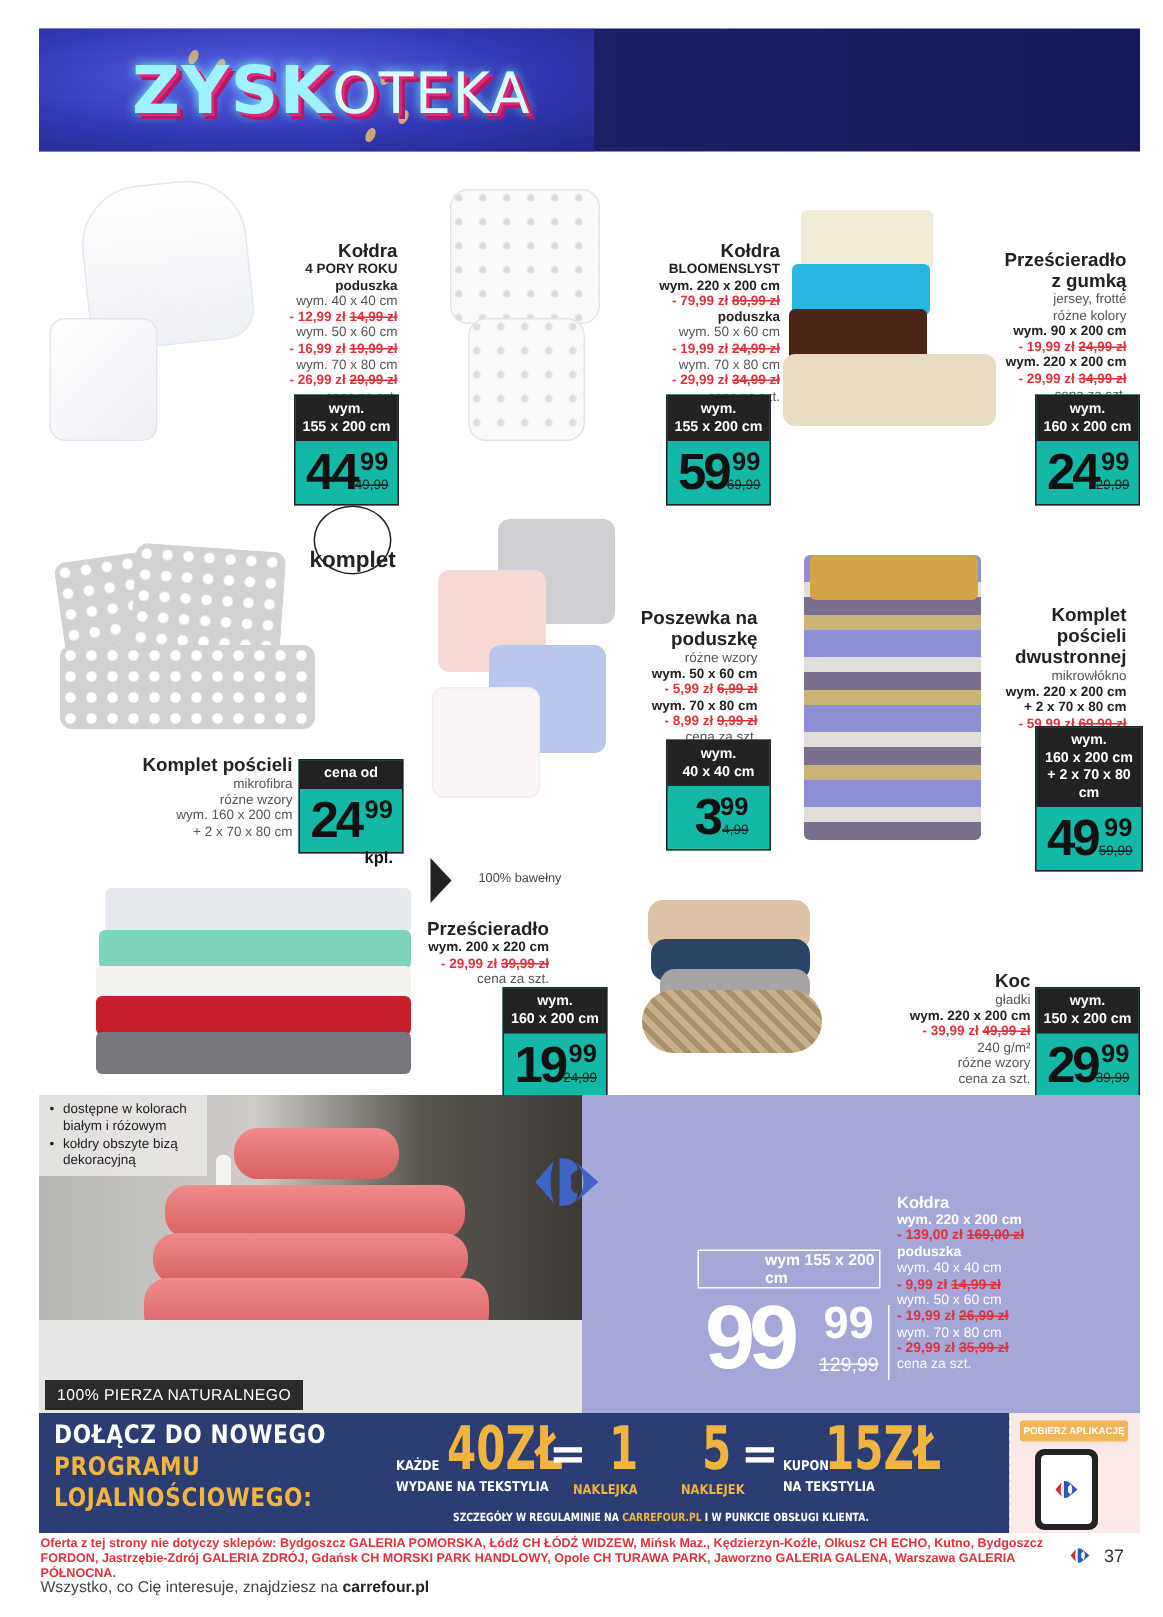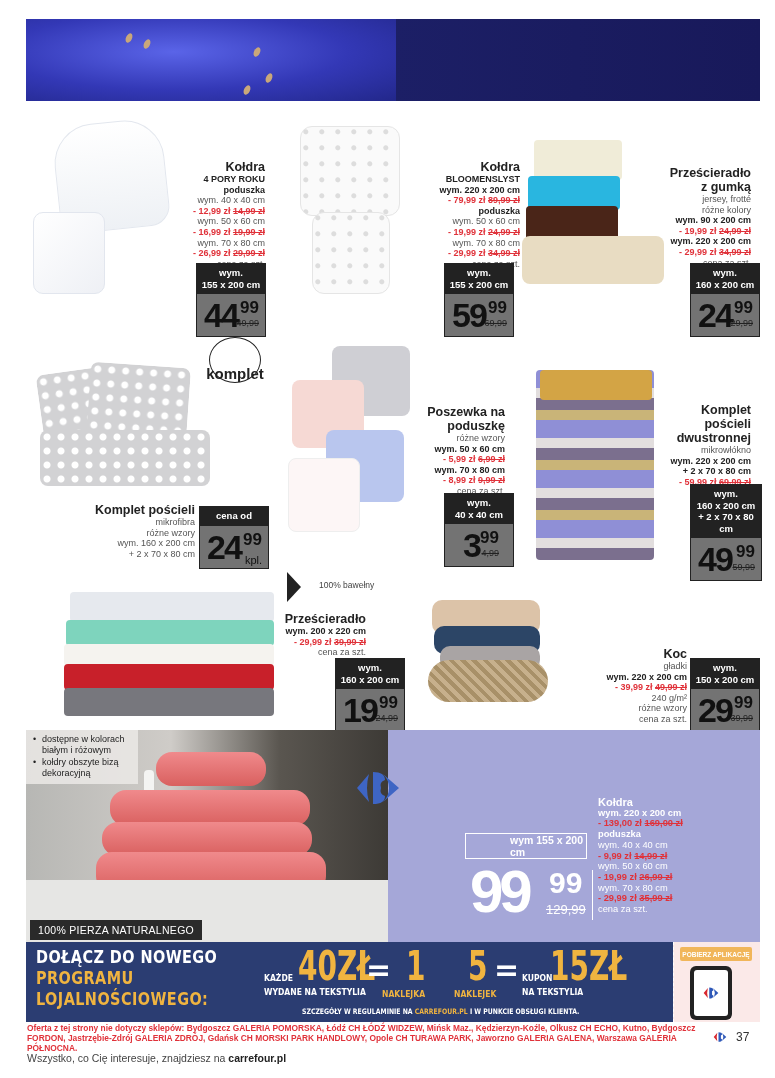--- a/index.html
+++ b/index.html
@@ -32,27 +32,27 @@
 
   
   .ptext { position: absolute; text-align: right; font-size: 9px; line-height: 10.6px; color: #555; }
   .ptext .name { font-size: 12.5px; font-weight: bold; color: #222; line-height: 14px; }
   .ptext .sub { font-weight: bold; color: #222; font-size: 9px; }
   .ptext .b { font-weight: bold; color: #222; }
   .ptext .red { color: #e0323a; font-weight: bold; }
   .ptext .old { color: #e0323a; text-decoration: line-through; font-weight: bold; }
 
   
-  .tag { position: absolute; width: 70px; border: 1.5px solid #222; background: #737373; }
+  .tag { position: absolute; width: 70px; border: 1.5px solid #222; background: #14b8a6; }
   .tag .head { background: #222; color: #fff; font-weight: bold; font-size: 9.5px; line-height: 11.5px; text-align: center; padding: 3px 0 4px; }
   .tag .price { position: relative; height: 42px; }
   .tag .big { position: absolute; left: 7px; top: 0px; font-size: 34px; font-weight: bold; color: #111; letter-spacing: -2px; line-height: 42px; font-family: "Liberation Sans", sans-serif; }
   .tag .cents { position: absolute; right: 6px; top: 5px; font-size: 17px; font-weight: bold; color: #111; line-height: 17px; }
   .tag .prev { position: absolute; right: 6px; top: 24px; font-size: 9px; color: #222; text-decoration: line-through; line-height: 10px; }
-  .tag .unit { position: absolute; right: 6px; top: 28px; font-size: 11px; font-weight: normal; color: #111; }
+  .tag .unit { position: absolute; right: 6px; top: 40px; font-size: 11px; font-weight: bold; color: #111; }
 
   .komplet-badge { position: absolute; left: 209px; top: 337px; width: 52px; height: 46px; border: 1.5px solid #222; border-radius: 50%;
     display: flex; align-items: flex-end; justify-content: center; font-size: 15px; font-weight: bold; }
   .arrow-marker { position: absolute; left: 287px; top: 572px; width: 0; height: 0; border-top: 15px solid transparent; border-bottom: 15px solid transparent; border-left: 14px solid #222; }
   .note { position: absolute; left: 319px; top: 580px; font-size: 8.5px; color: #444; }
 
   
   .promo-photo { position: absolute; left: 26px; top: 730px; width: 362px; height: 212px; background: linear-gradient(90deg,#b7b7b4 0%,#cfccc8 40%,#5a5650 70%,#3d3a36 100%); overflow: hidden; }
   .promo-bg { position: absolute; left: 388px; top: 730px; width: 372px; height: 212px; background: #a5a7d8; }
   .promo-bullets { position: absolute; left: 26px; top: 730px; width: 112px; padding: 4px 4px 4px 6px; background: rgba(235,233,230,0.85); font-size: 9px; line-height: 10.5px; color: #222; }
@@ -99,20 +99,23 @@
 </head>
 <body>
 
 <div class="banner">
   <div class="banner-left"></div>
   <span class="coin" style="left:100px;top:14px;"></span>
   <span class="coin" style="left:118px;top:20px;"></span>
   <span class="coin" style="left:228px;top:28px;"></span>
   <span class="coin" style="left:240px;top:54px;"></span>
   <span class="coin" style="left:218px;top:66px;"></span>
+  <div class="banner-title">
+    <span>ZYSK</span><span class="thin">OTEKA</span>
+  </div>
 </div>
 
 <div class="img duvet-roll" style="left:56px;top:122px;width:110px;height:108px;transform:rotate(-6deg);"></div>
 <div class="img pillow" style="left:33px;top:212px;width:72px;height:82px;"></div>
 <div class="ptext" style="right:510px;top:160px;">
   <div class="name">Kołdra</div>
   <div class="sub">4 PORY ROKU</div>
   <div class="sub">poduszka</div>
   <div>wym. 40 x 40 cm</div>
   <div><span class="red">- 12,99 zł</span> <span class="old">14,99 zł</span></div>

